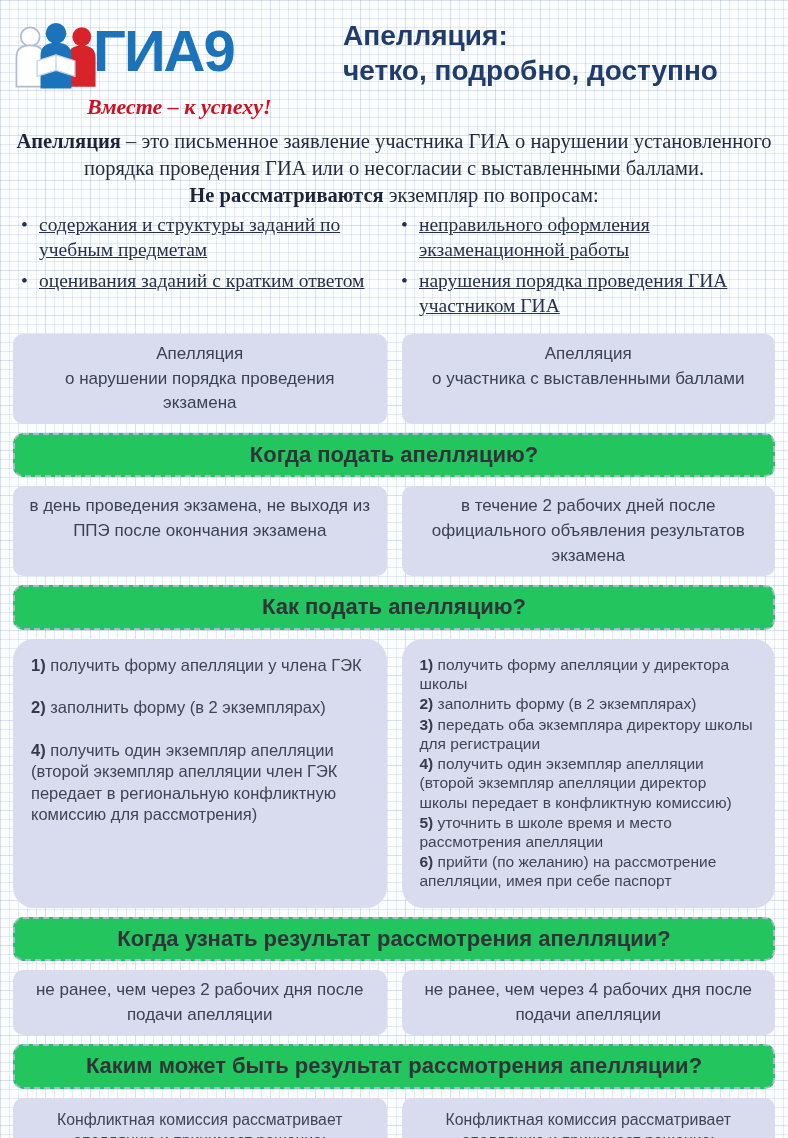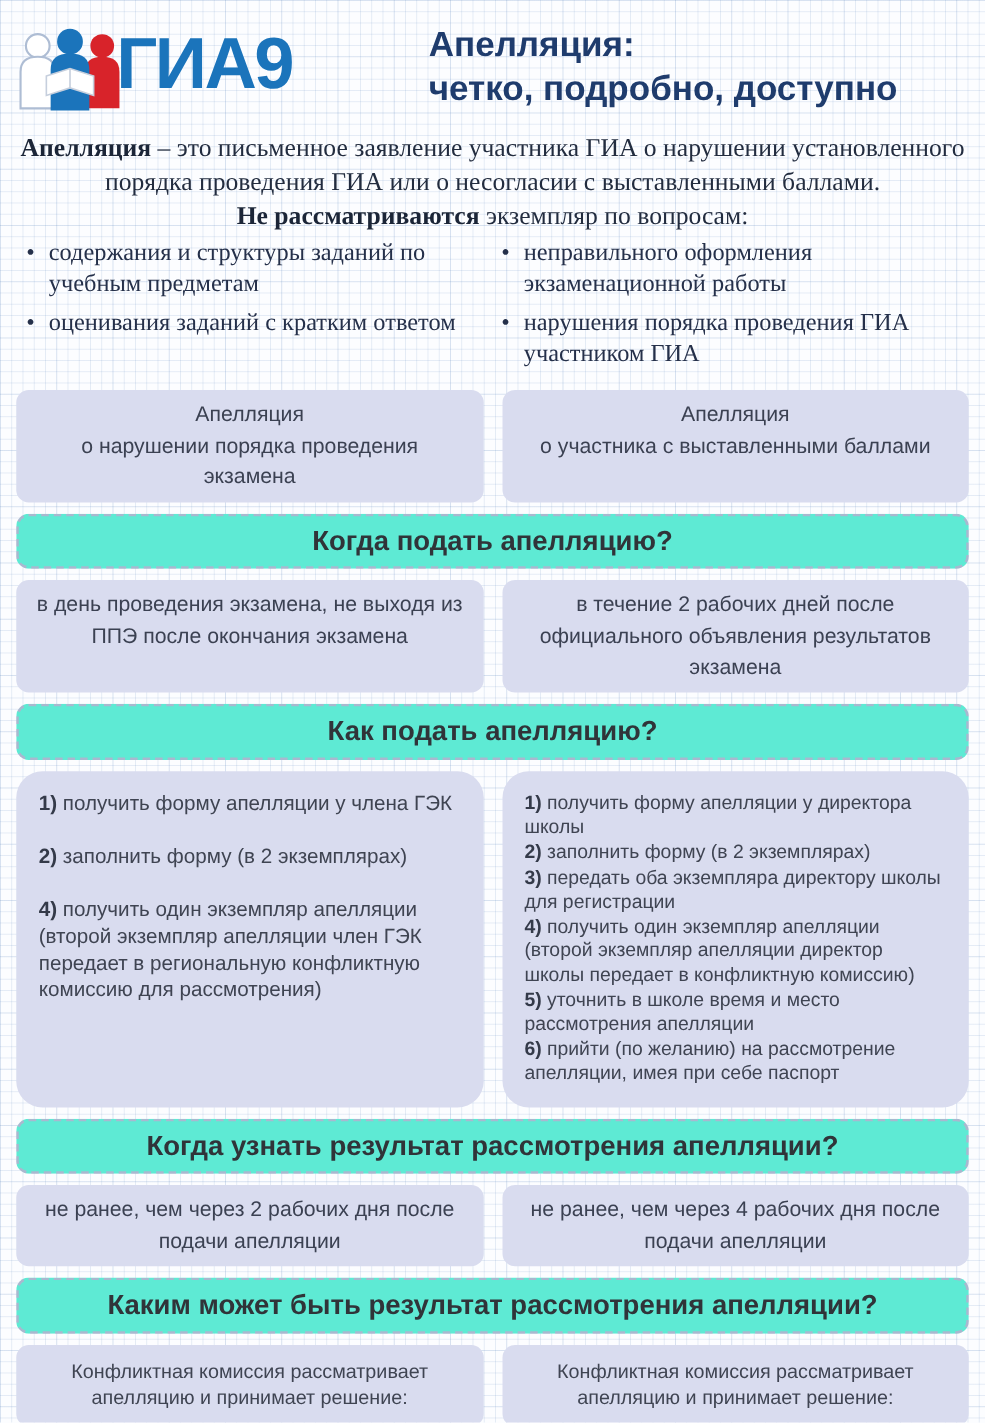--- a/index.html
+++ b/index.html
@@ -30,28 +30,28 @@
   .title-line { font-size:28px; font-weight:bold; color:#1f3c6d; line-height:1.25; }
 
   
   .intro { margin-top:8px; text-align:center; font-family:"Liberation Serif", serif;
            color:#222c3f; font-size:20.5px; line-height:1.32; }
   .intro b { color:#1b2537; }
   .bullets-row { display:grid; grid-template-columns:1fr 1fr; gap:6px; margin-top:4px;
                  text-align:left; padding:0 4px; }
   .bullets { list-style:none; font-family:"Liberation Serif", serif; font-size:19.5px;
              color:#25304a; line-height:1.28; }
-  .bullets li { padding-left:22px; position:relative; margin-bottom:6px; }
+  .bullets li { padding-left:22px; position:relative; margin-bottom:6px;text-decoration:underline; }
   .bullets li::before { content:"\2022"; position:absolute; left:4px; }
 
   
   .pair { display:grid; grid-template-columns:1fr 1fr; gap:15px; margin-top:9px; }
   .box { background:#d9dcef; border-radius:10px; padding:8px 14px; text-align:center;
          font-size:17px; line-height:1.45; color:#3b4152; }
-  .dashed { margin-top:9px; background:#5eead4; border:2px dashed #a9b8cf; border-radius:10px;
+  .dashed { margin-top:9px; background:#22c55e; border:2px dashed #a9b8cf; border-radius:10px;
             text-align:center; padding:6px 10px; }
   .section-title { font-size:22px; font-weight:bold; color:#303439; line-height:1.3; }
 
   
   .steps-box { text-align:left; padding:16px 18px;border-radius:21px; }
   .step { font-size:16.5px; line-height:1.3; color:#3f4452; }
   .steps-loose .step { margin-bottom:21px; }
   .steps-loose .step:last-child { margin-bottom:0; }
   .steps-tight .step { font-size:15.5px; line-height:1.24; margin-bottom:1px; }
   .step b { color:#343a49; }
@@ -73,20 +73,21 @@
           <path d="M4 40 q0 -14 16 -14 q16 0 16 14 v34 h-32 z" fill="#ffffff" stroke="#aebdd4" stroke-width="2"></path>
           <circle cx="80" cy="16" r="11" fill="#d8232a"></circle>
           <path d="M64 40 q0 -14 16 -14 q16 0 16 14 v34 h-32 z" fill="#d8232a"></path>
           <circle cx="50" cy="12" r="12" fill="#1b74bb"></circle>
           <path d="M32 38 q0 -15 18 -15 q18 0 18 15 v38 h-36 z" fill="#1b74bb"></path>
           <path d="M28 44 L50 37 L72 44 L72 62 L50 55 L28 62 Z" fill="#ffffff" stroke="#c6cfdd" stroke-width="1.5"></path>
           <path d="M50 37 L50 55" stroke="#c6cfdd" stroke-width="1.5"></path>
         </svg>
         <div class="logo-text">ГИА9</div>
       </div>
+      <div class="logo-slogan">Вместе – к успеху!</div>
     </div>
     <div class="title-block">
       <div class="title-line">Апелляция:</div>
       <div class="title-line">четко, подробно, доступно</div>
     </div>
   </header>
 
   <section class="intro">
     <p><b>Апелляция</b><span> – это письменное заявление участника ГИА о нарушении установленного порядка проведения ГИА или о несогласии с выставленными баллами.</span></p>
     <p><b>Не рассматриваются</b><span> экземпляр по вопросам:</span></p>

